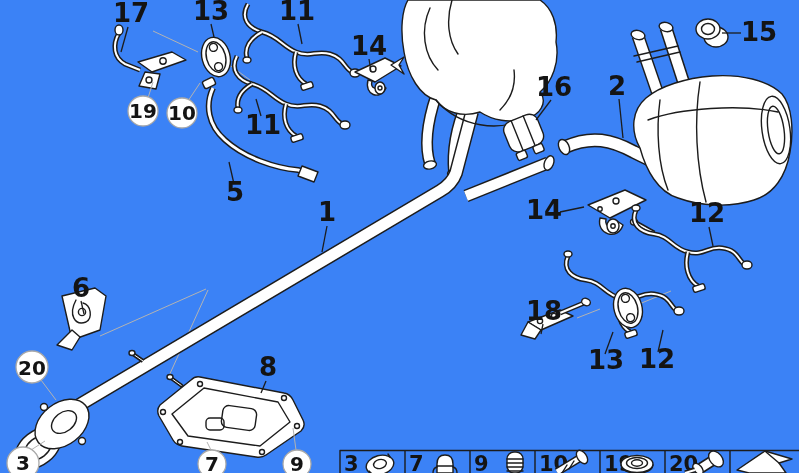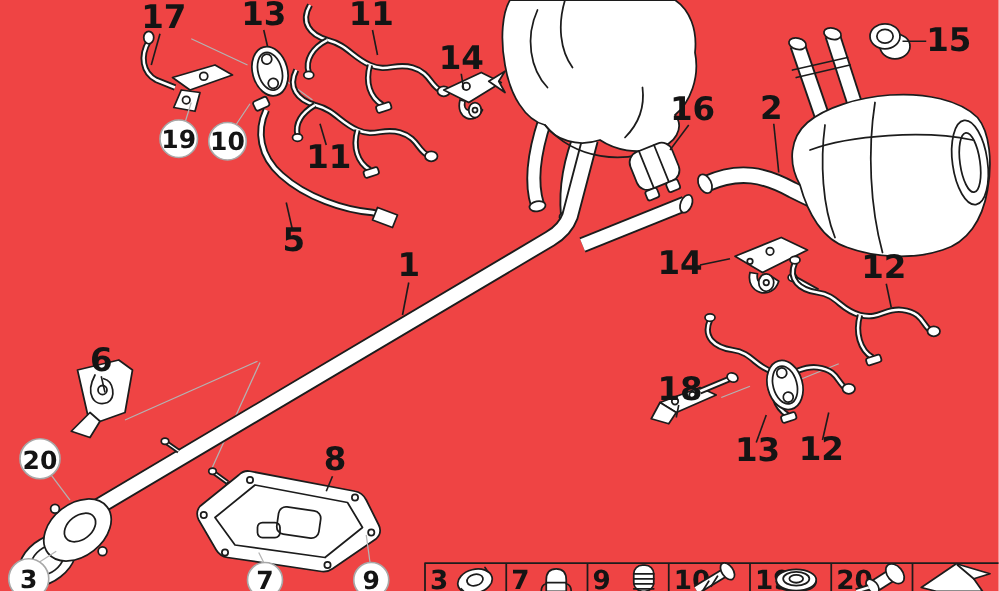--- a/index.html
+++ b/index.html
@@ -1,16 +1,16 @@
 <!DOCTYPE html>
 <html><head>
 <meta charset="utf-8">
 <style>
   html,body{margin:0;padding:0;background:#ffffff;}
-  #stage{position:relative;width:799px;height:473px;background:#ef4444;overflow:hidden;
+  #stage{position:relative;width:799px;height:473px;background:#3b82f6;overflow:hidden;
          font-family:"DejaVu Sans","Liberation Sans",sans-serif;text-align:center;}
   svg{position:absolute;left:0;top:0;}
   .ln{fill:none;stroke:#1c1c1c;stroke-width:1.4;stroke-linejoin:round;stroke-linecap:round;}
   .fillw{fill:#ffffff;stroke:#1c1c1c;stroke-width:1.4;stroke-linejoin:round;}
   .thin{fill:none;stroke:#b3b3b3;stroke-width:1;}
   .lead{fill:none;stroke:#1c1c1c;stroke-width:1.3;}
   .callout{fill:#ffffff;stroke:#a8a8a8;stroke-width:1.3;}
   text.part{font-weight:bold;font-size:26px;fill:#141414;text-anchor:middle;}
   text.cnum{font-weight:bold;font-size:20px;fill:#141414;text-anchor:middle;}
   text.legnum{font-weight:bold;font-size:21px;fill:#141414;text-anchor:start;}

